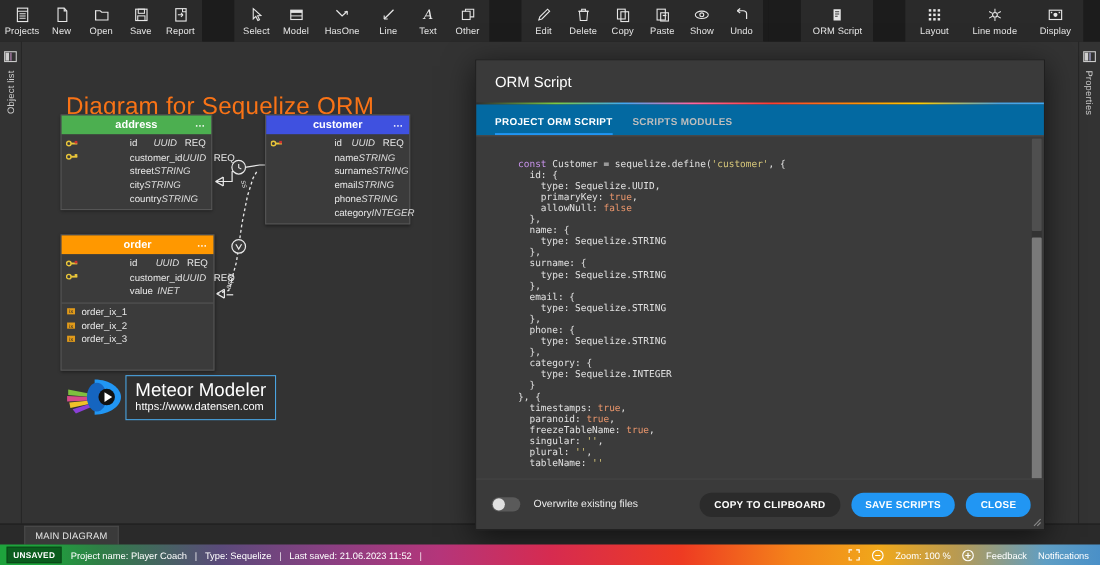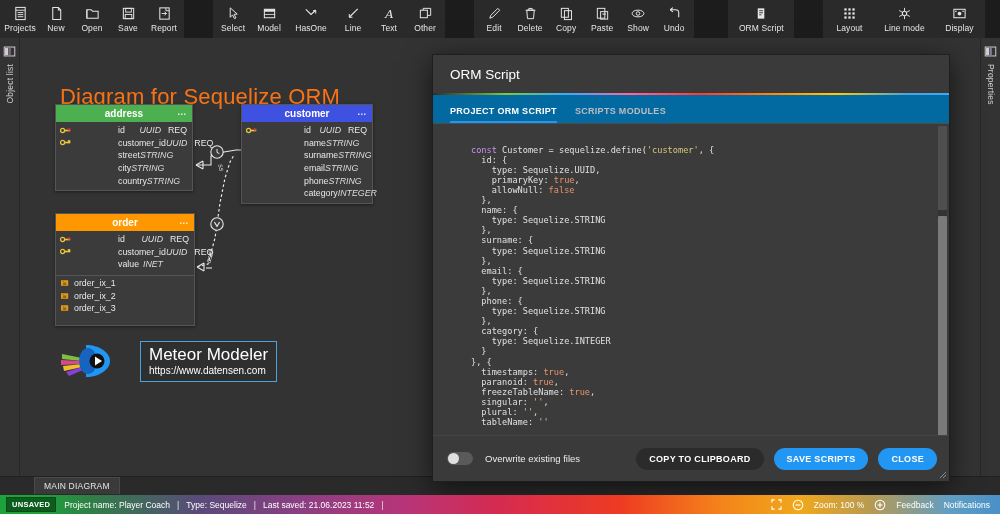--- a/index.html
+++ b/index.html
@@ -100,33 +100,33 @@
   .ent-idx .keycell { width: 14px; flex: 0 0 14px; display: flex; align-items: center; }
 
   
   .conn-svg { position: absolute; left: 0; top: 0; width: 960px; height: 438px; pointer-events: none; }
   .conn-label {
     position: absolute; font-size: 7px; color: #dcdcdc; font-style: italic;
     transform-origin: center;
   }
 
   
-  .logo-wrap { position: absolute; left: 40px; top: 302px; display: flex; align-items: center; gap: 26px; }
+  .logo-wrap { position: absolute; left: 40px; top: 302px; display: flex; align-items: center; gap: 0; }
   .logo-box {
     border: 1px solid #4aa3e0; background: #2f2f2f;
     padding: 3px 8px 4px 8px; display: flex; flex-direction: column; align-items: flex-start;
   }
   .logo-title { font-size: 17px; color: #ffffff; line-height: 20px; }
   .logo-url { font-size: 10px; color: #ffffff; line-height: 12px; }
 
   
   .tabstrip {
     position: absolute; left: 0; top: 476px; width: 1000px; height: 19px;
     background: #2a2a2a; border-top: 1px solid #202020;
-    display: flex; align-items: flex-start; padding-left: 34px;
+    display: flex; align-items: center; padding-left: 22px;
   }
   .diagram-tab {
     font-size: 8.5px; color: #e4e4e4; background: #3a3a3a;
     padding: 3px 9px; border: 1px solid #4a4a4a; border-bottom: none; cursor: pointer;
     letter-spacing: .2px;
   }
 
   
   .statusbar {
     position: absolute; left: 0; top: 495px; width: 1000px; height: 19px;
@@ -647,21 +647,21 @@
           <span class="rq">REQ</span>
         </div>
         <div class="ent-row">
           <span class="keycell"></span>
           <span class="nm">value</span>
           <span class="ty">INET</span>
           <span class="rq"></span>
         </div>
       </div>
       <div class="ent-sep"></div>
-      <div style="padding-bottom:10px;">
+      <div style="padding-bottom:21px;">
         <div class="ent-idx">
           <span class="keycell">
               <svg width="10" height="8" viewBox="0 0 12 10">
                 <rect x="1" y="1.5" width="9" height="7" fill="#e09a1a"></rect>
                 <text x="5.5" y="7.4" font-family="DejaVu Sans, sans-serif" font-size="6" fill="#2b2b2b" text-anchor="middle">ix</text>
               </svg>
             </span>
           <span class="nm">order_ix_1</span>
         </div>
         <div class="ent-idx">

